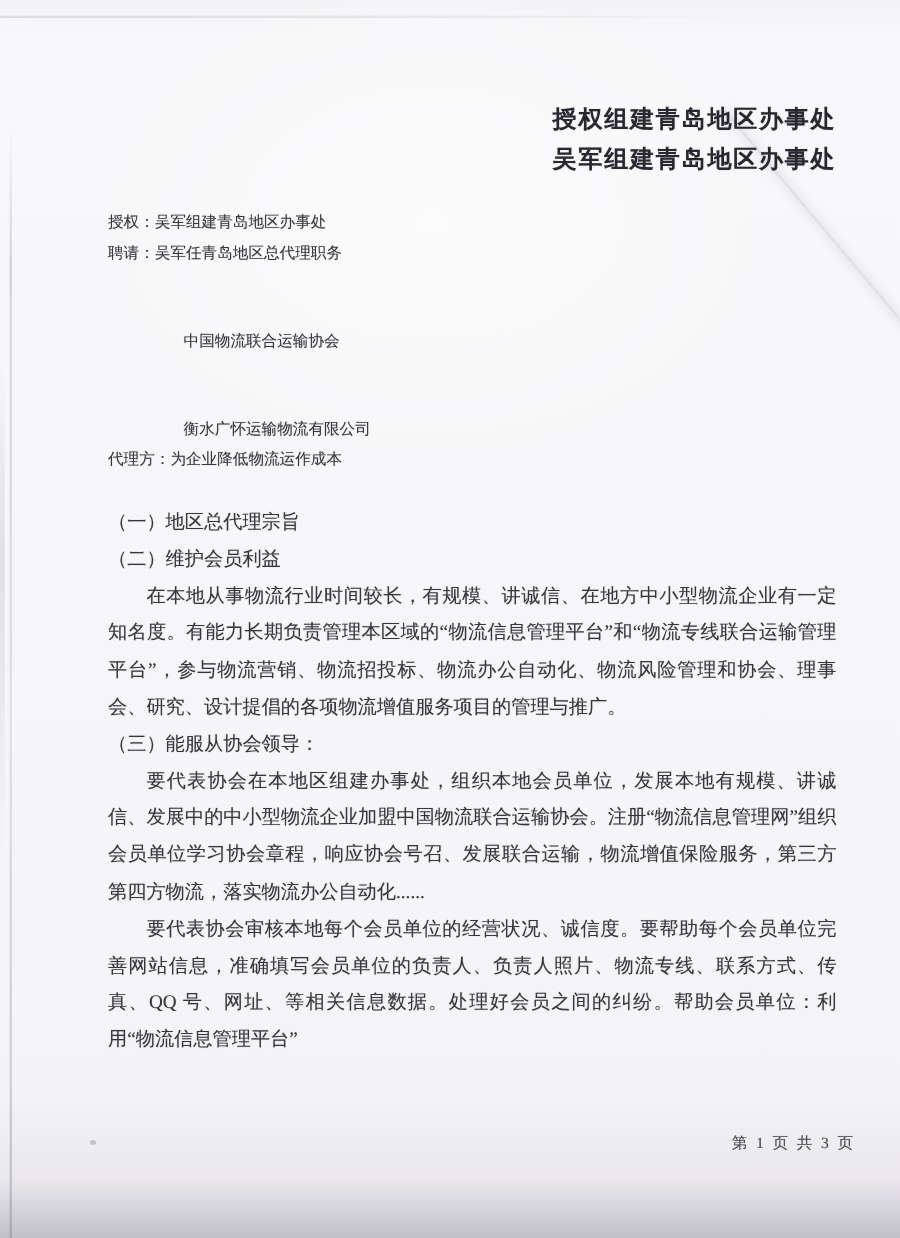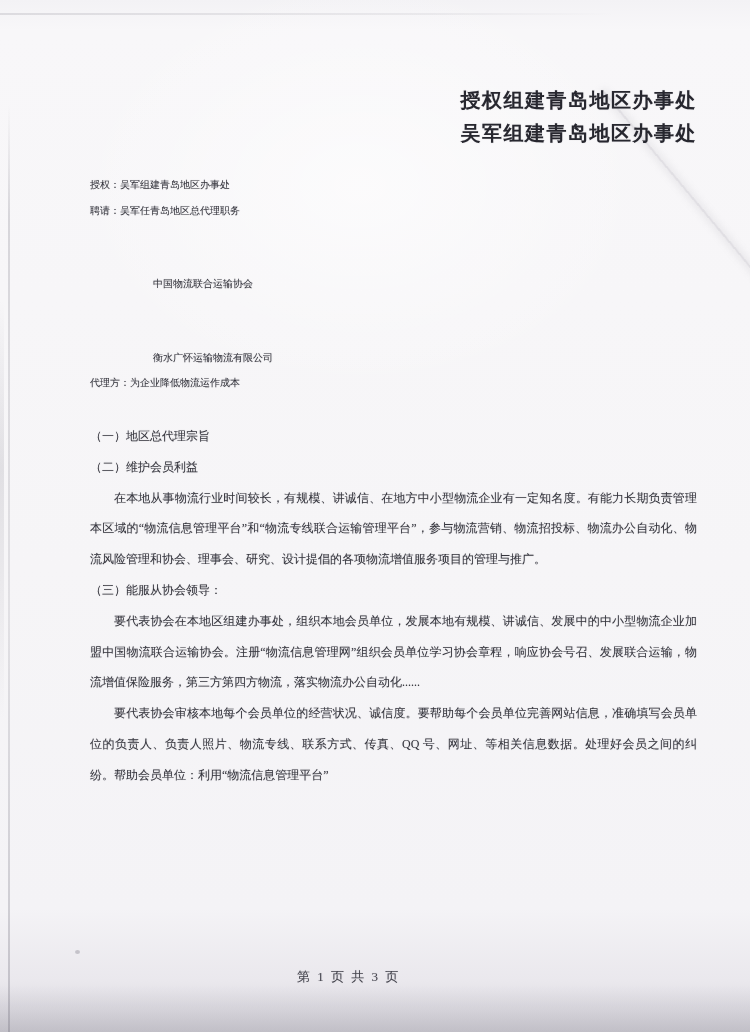--- a/index.html
+++ b/index.html
@@ -58,36 +58,37 @@
   .doc-title {
     text-align: right;
     padding-left: 10px;
     font-size: 20px; font-weight: bold;
     color: #27272f;
     letter-spacing: 1.5px;
     line-height: 33px;
     margin: 0 0 22px 0;
   }
   .preamble {
-    font-size: 10px; line-height: 25.6px;
+    font-size: 13px; line-height: 25.6px;
   }
   .preamble .line.cont { padding-left: 63px; margin-top: 48px; }
   .doc-body {
     margin-top: 25px;
-    font-size: 12px; line-height: 30.8px;
+    font-size: 16px; line-height: 30.8px;
     text-align: justify;
   }
   .doc-body .heading { text-indent: 0; margin: 0; }
   .doc-body p.para { text-indent: 2em; margin: 0; }
   .page-footer {
-    position: absolute; left: 0; top: 968px; width: 697px;
-    text-align: center;
+    position: absolute; left: 0; top: 944px; width: 697px;
+    text-align: right;
     font-size: 13px; letter-spacing: 2px;
     color: #45454e;
     text-shadow: 0 0 1px rgba(70,70,82,0.25);
+    padding-left: 16px;
   }
 </style>
 </head>
 <body>
 
 <div class="page">
 
   <div class="streak-top"></div>
   <div class="edge-left"></div>
   <div class="edge-left-outer"></div>

